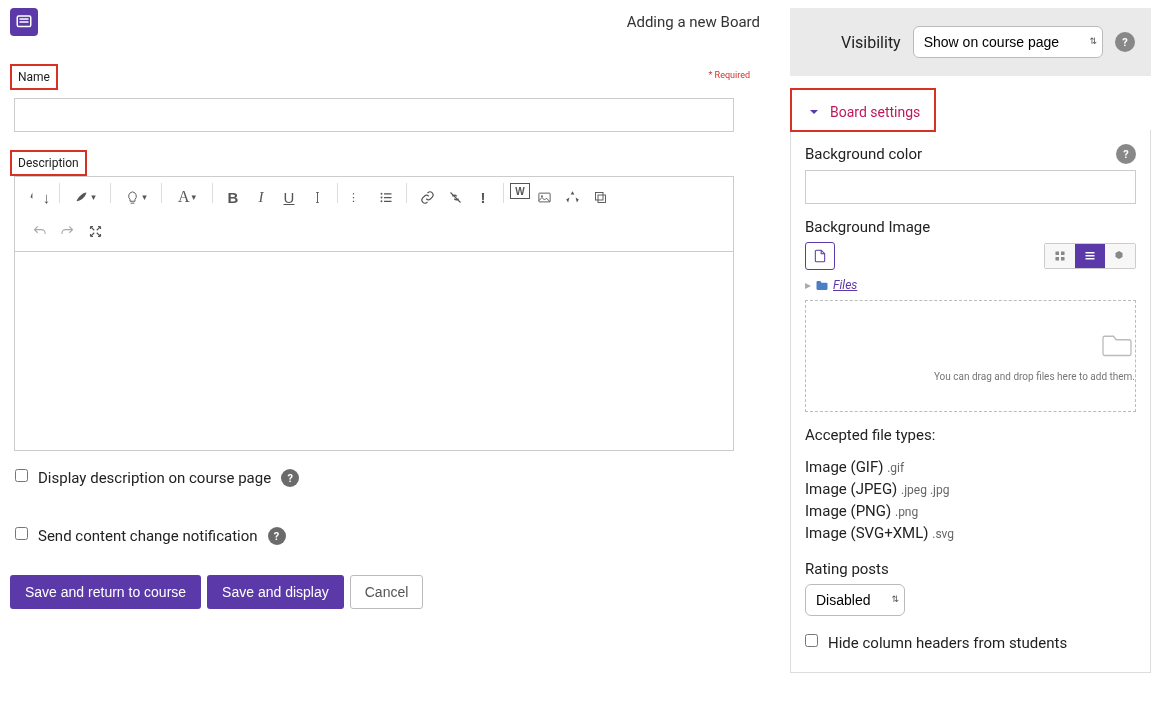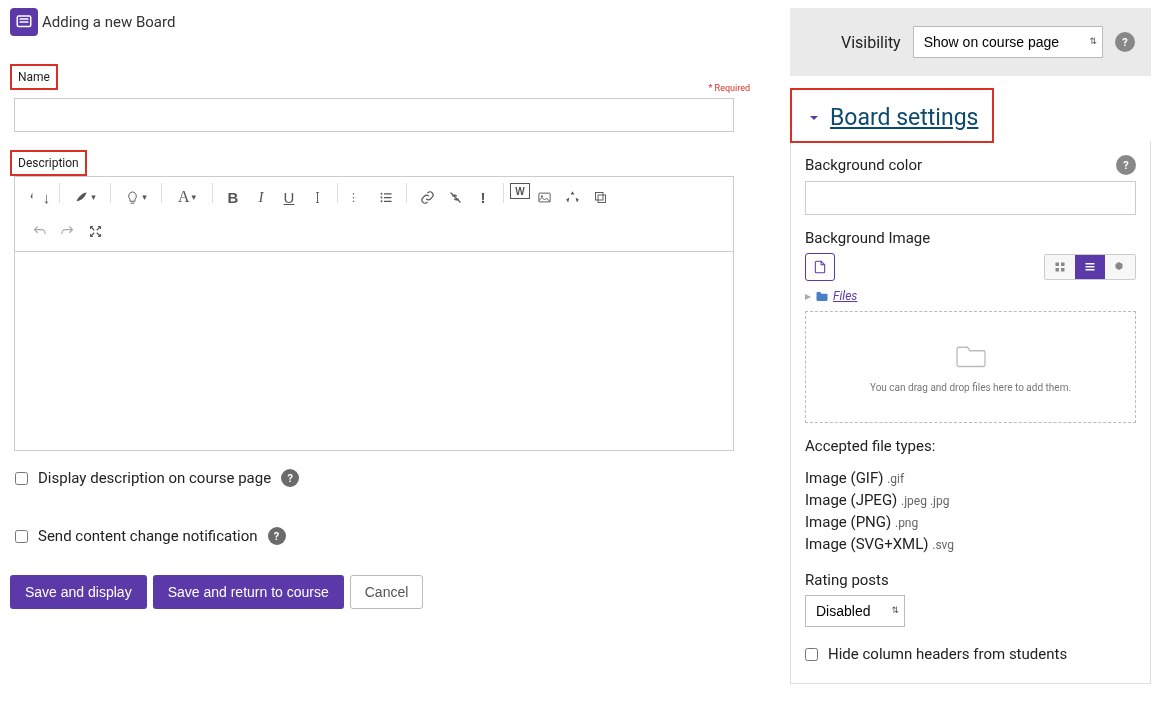--- a/index.html
+++ b/index.html
@@ -1,78 +1,78 @@
 <!DOCTYPE html>
 <html><head>
 <meta charset="utf-8">
 <style>
 * { box-sizing: border-box; margin: 0; padding: 0; }
 body { font-family: -apple-system,"Segoe UI",Roboto,Arial,sans-serif; font-size: 14px; color: #222; background: #fff; width: 1161px; }
 .page { display: flex; padding: 8px 10px 20px; gap: 30px; }
 .main { flex: 0 0 750px; }
 .side { flex: 1; }
 
-.header { display: flex; align-items: center; gap: 4px; margin-bottom: 28px; }
+.header { display: flex; align-items: center; gap: 20px; margin-bottom: 28px; justify-content: space-between; }
 .board-icon { width: 28px; height: 28px; background: #5b39a8; border-radius: 4px; display: flex; align-items: center; justify-content: center; }
 .board-icon svg { width: 18px; height: 18px; fill: #fff; }
 .header-title { font-size: 15px; color: #333; }
 
 .field-row { margin-bottom: 18px; position: relative; }
 .lbl { font-size: 12px; color: #222; display: inline-block; padding: 4px 6px; }
 .hl { border: 2px solid #d93025; }
-.required-hint { position: absolute; right: 10px; top: 19px; font-size: 9px; color: #d93025; }
+.required-hint { position: absolute; right: 10px; top: 6px; font-size: 9px; color: #d93025; }
 .text-input { width: 720px; height: 34px; border: 1px solid #ccc; padding: 0 8px; font-size: 14px; margin-left: 4px; margin-top: 8px; }
 
 .toolbar { border: 1px solid #ccc; border-bottom: none; width: 720px; margin-left: 4px; padding: 6px 10px; display: flex; flex-wrap: wrap; gap: 0; }
 .tb-btn { width: 28px; height: 28px; display: flex; align-items: center; justify-content: center; color: #555; background: none; border: none; cursor: pointer; font-size: 15px; }
 .tb-btn svg { width: 15px; height: 15px; fill: #555; }
 .tb-btn.dd::after { content: "▾"; font-size: 9px; margin-left: 2px; color: #555; }
 .tb-btn.wide { width: 38px; }
 .tb-sep { width: 1px; height: 20px; background: #ddd; margin: 0 6px; }
 .editor { width: 720px; height: 200px; border: 1px solid #ccc; margin-left: 4px; }
 
-.checkbox-row { display: flex; align-items: center; gap: 10px; margin: 18px 0 0 5px; font-size: 15px; }
+.checkbox-row { display: flex; align-items: flex-start; gap: 10px; margin: 18px 0 0 5px; font-size: 15px; }
 .help-badge { width: 18px; height: 18px; border-radius: 50%; background: #6b6b6b; color: #fff; font-size: 11px; display: inline-flex; align-items: center; justify-content: center; font-weight: bold; }
 .help-badge.lg { width: 20px; height: 20px; background: #888; }
 .sep-gap { height: 22px; }
 
 .actions { margin-top: 30px; display: flex; gap: 6px; }
 .btn { padding: 8px 14px; border-radius: 3px; font-size: 14px; cursor: pointer; border: 1px solid transparent; }
 .btn.primary { background: #5b39a8; color: #fff; }
 .btn.secondary { background: #fff; border: 1px solid #bbb; color: #555; }
 
 .side-top { background: #eaeaea; padding: 18px 16px; display: flex; align-items: center; gap: 12px; margin-bottom: 6px; }
 .side-top label { font-size: 16px; margin-left: 35px; }
 .select { position: relative; flex: 1; }
-.select select { width: 100%; height: 32px; border: 1px solid #bbb; border-radius: 0; padding: 0 24px 0 10px; font-size: 14px; background: #fff; appearance: none; }
+.select select { width: 100%; height: 32px; border: 1px solid #bbb; border-radius: 6px; padding: 0 24px 0 10px; font-size: 14px; background: #fff; appearance: none; }
 .select::after { content: "⇅"; font-size: 9px; position: absolute; right: 8px; top: 10px; color: #555; pointer-events: none; letter-spacing: -2px; }
 .select.sm { width: 100px; flex: none; }
 
 .collapse-head { padding: 14px 14px 10px; display: flex; align-items: center; gap: 8px; cursor: pointer; }
 .collapse-head.hl { border: 2px solid #d93025; display: inline-flex; margin: 6px 0 0 0; }
 .collapse-head svg { width: 16px; height: 16px; fill: #5b39a8; }
-.collapse-title { font-size: 23px; color: #0c4a6e; text-decoration: underline; }
+.collapse-title { font-size: 14px; color: #be185d; }
 .panel { border: 1px solid #ddd; border-top: none; padding: 14px 14px 20px; margin-top: -2px; }
 .panel-row { margin-bottom: 14px; }
 .panel-label { font-size: 15px; margin-bottom: 6px; display: flex; justify-content: space-between; align-items: center; }
 .color-input { width: 100%; height: 34px; border: 1px solid #ccc; }
 
 .file-picker-top { display: flex; justify-content: space-between; align-items: center; margin-bottom: 8px; }
 .file-btn { width: 30px; height: 28px; border: 1px solid #5b39a8; border-radius: 3px; display: flex; align-items: center; justify-content: center; cursor: pointer; }
 .file-btn svg { width: 14px; height: 14px; fill: #5b39a8; }
 .view-toggle { display: flex; border: 1px solid #ccc; border-radius: 2px; overflow: hidden; }
 .view-btn { width: 30px; height: 24px; display: flex; align-items: center; justify-content: center; background: #f7f7f7; cursor: pointer; border: none; }
 .view-btn.active { background: #5b39a8; }
 .view-btn svg { width: 12px; height: 12px; fill: #888; }
 .view-btn.active svg { fill: #fff; }
 
 .tree { font-size: 12px; color: #555; margin-bottom: 8px; display: flex; align-items: center; gap: 4px; }
 .tree .folder-icon { width: 14px; height: 11px; fill: #4a7fc5; }
 .tree-link { color: #5b39a8; font-size: 12px; font-style: italic; }
-.drop-zone { border: 1px dashed #bbb; height: 112px; display: flex; flex-direction: column; align-items: center; justify-content: center; gap: 12px; }
+.drop-zone { border: 1px dashed #bbb; height: 112px; display: flex; flex-direction: column; align-items: flex-end; justify-content: center; gap: 12px; }
 .drop-zone svg { width: 36px; height: 28px; fill: none; stroke: #bbb; stroke-width: 1.5; }
 .drop-text { font-size: 10px; color: #777; }
 
 .types { font-size: 15px; margin-bottom: 14px; }
 .type-line { font-size: 15px; margin: 4px 0; }
 .type-ext { font-size: 12px; color: #666; }
 </style>
 </head>
 <body>
 
@@ -203,22 +203,22 @@
       <span class="help-badge">?</span>
     </div>
     <div class="sep-gap"></div>
     <div class="checkbox-row">
       <input type="checkbox" style="">
       <span>Send content change notification</span>
       <span class="help-badge">?</span>
     </div>
 
     <div class="actions">
+      <button class="btn primary">Save and return to course</button>
       <button class="btn primary">Save and display</button>
-      <button class="btn primary">Save and return to course</button>
       <button class="btn secondary">Cancel</button>
     </div>
   </div>
 
   <div class="side">
     <div class="side-top">
       <label>Visibility</label>
       <div class="select">
         <select>
           <option>Show on course page</option>

